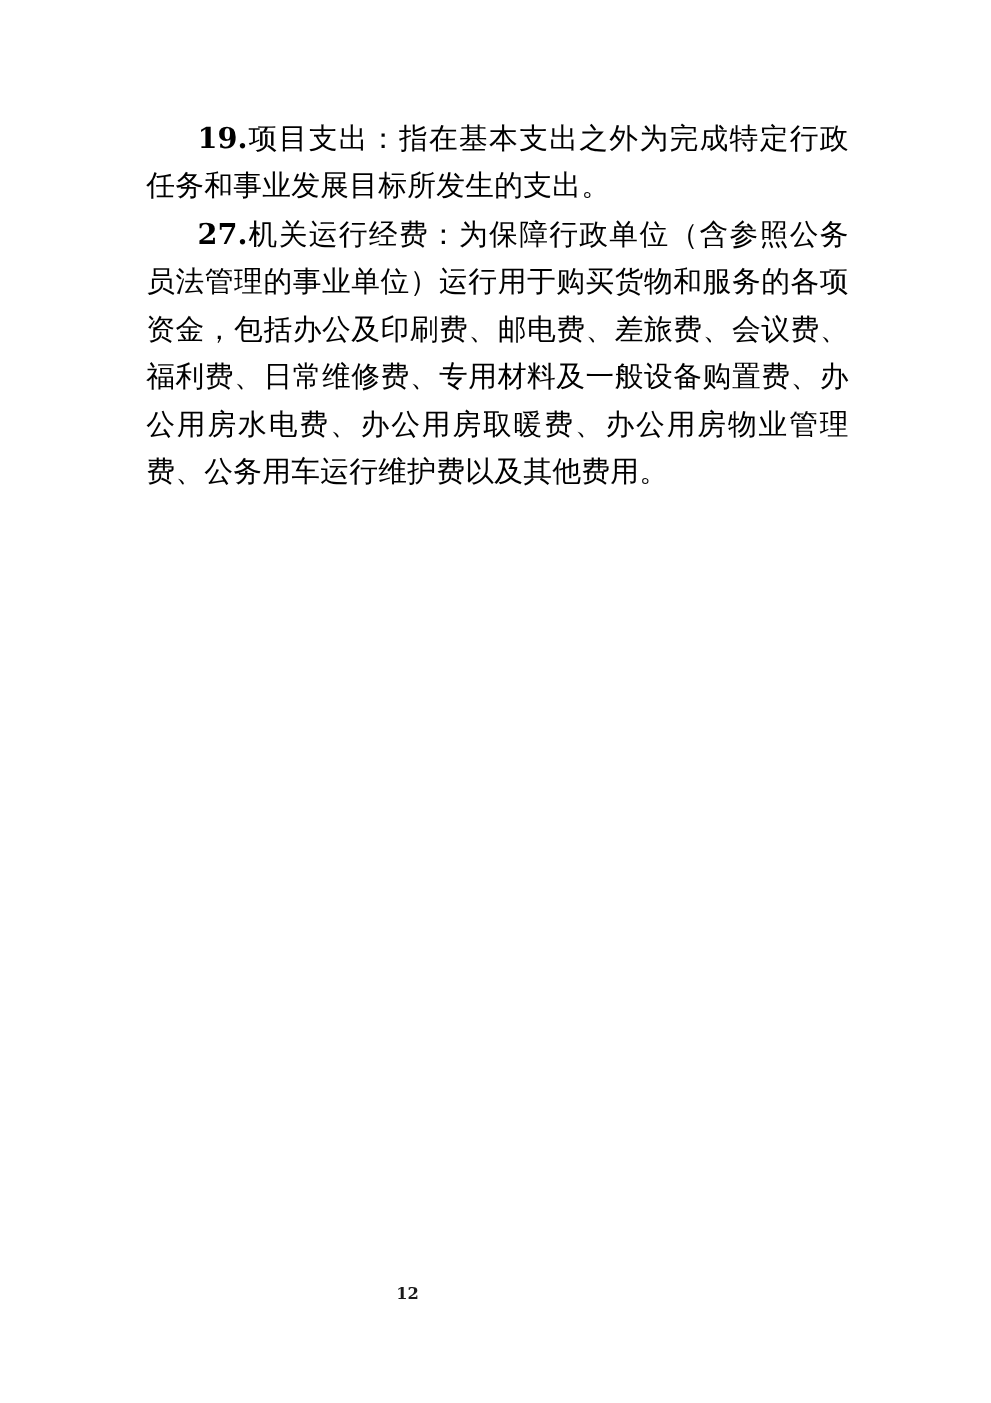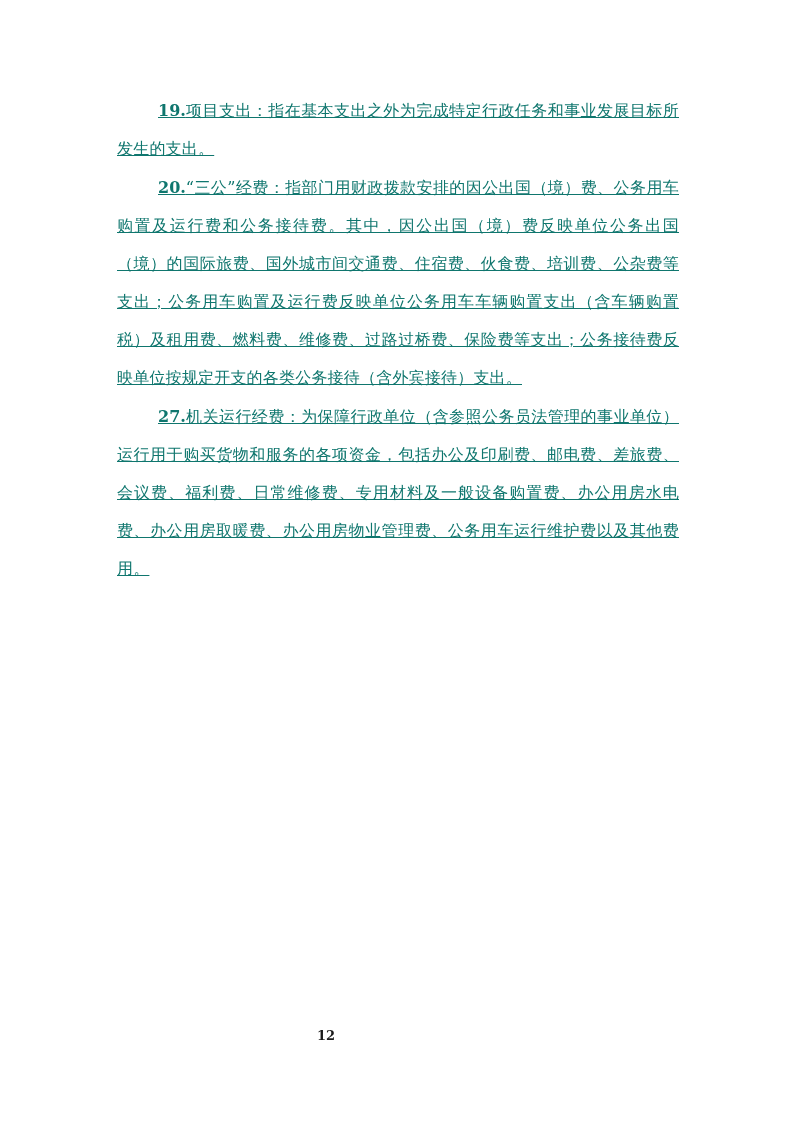--- a/index.html
+++ b/index.html
@@ -24,29 +24,28 @@
     box-sizing: border-box;
     background: #ffffff;
   }
   .content {
     position: absolute;
     left: 117px;
     top: 92px;
     width: 562px;
   }
   .para {
-    font-size: 16px;
+    font-size: 23px;
     line-height: 38px;
     text-align: justify;
     text-justify: inter-ideograph;
     margin: 0 0 1px 0;
     letter-spacing: 0.2px;
     text-indent: 41px;
-    color: #0f766e;
-    text-decoration: underline;
+    color: #000000;
   }
   .para .num {
     font-family: "DejaVu Serif", "Liberation Serif", serif;
     font-weight: 700;
     letter-spacing: 0;
   }
   .footer {
     position: absolute;
     left: 0;
     top: 1028px;
@@ -59,20 +58,19 @@
   }
 </style>
 </head>
 <body>
 
 <div class="page">
   <div class="content">
 
     <p class="para"><span class="num">19.</span><span>项目支出：指在基本支出之外为完成特定行政任务和事业发展目标所发生的支出。</span></p>
 
-    <p class="para"><span class="num">20.</span><span>“三公”经费：指部门用财政拨款安排的因公出国（境）费、公务用车购置及运行费和公务接待费。其中，因公出国（境）费反映单位公务出国（境）的国际旅费、国外城市间交通费、住宿费、伙食费、培训费、公杂费等支出；公务用车购置及运行费反映单位公务用车车辆购置支出（含车辆购置税）及租用费、燃料费、维修费、过路过桥费、保险费等支出；公务接待费反映单位按规定开支的各类公务接待（含外宾接待）支出。</span></p>
 
     <p class="para"><span class="num">27.</span><span>机关运行经费：为保障行政单位（含参照公务员法管理的事业单位）运行用于购买货物和服务的各项资金，包括办公及印刷费、邮电费、差旅费、会议费、福利费、日常维修费、专用材料及一般设备购置费、办公用房水电费、办公用房取暖费、办公用房物业管理费、公务用车运行维护费以及其他费用。</span></p>
 
   </div>
 
   <div class="footer">12</div>
 </div>
 
 </body></html>

